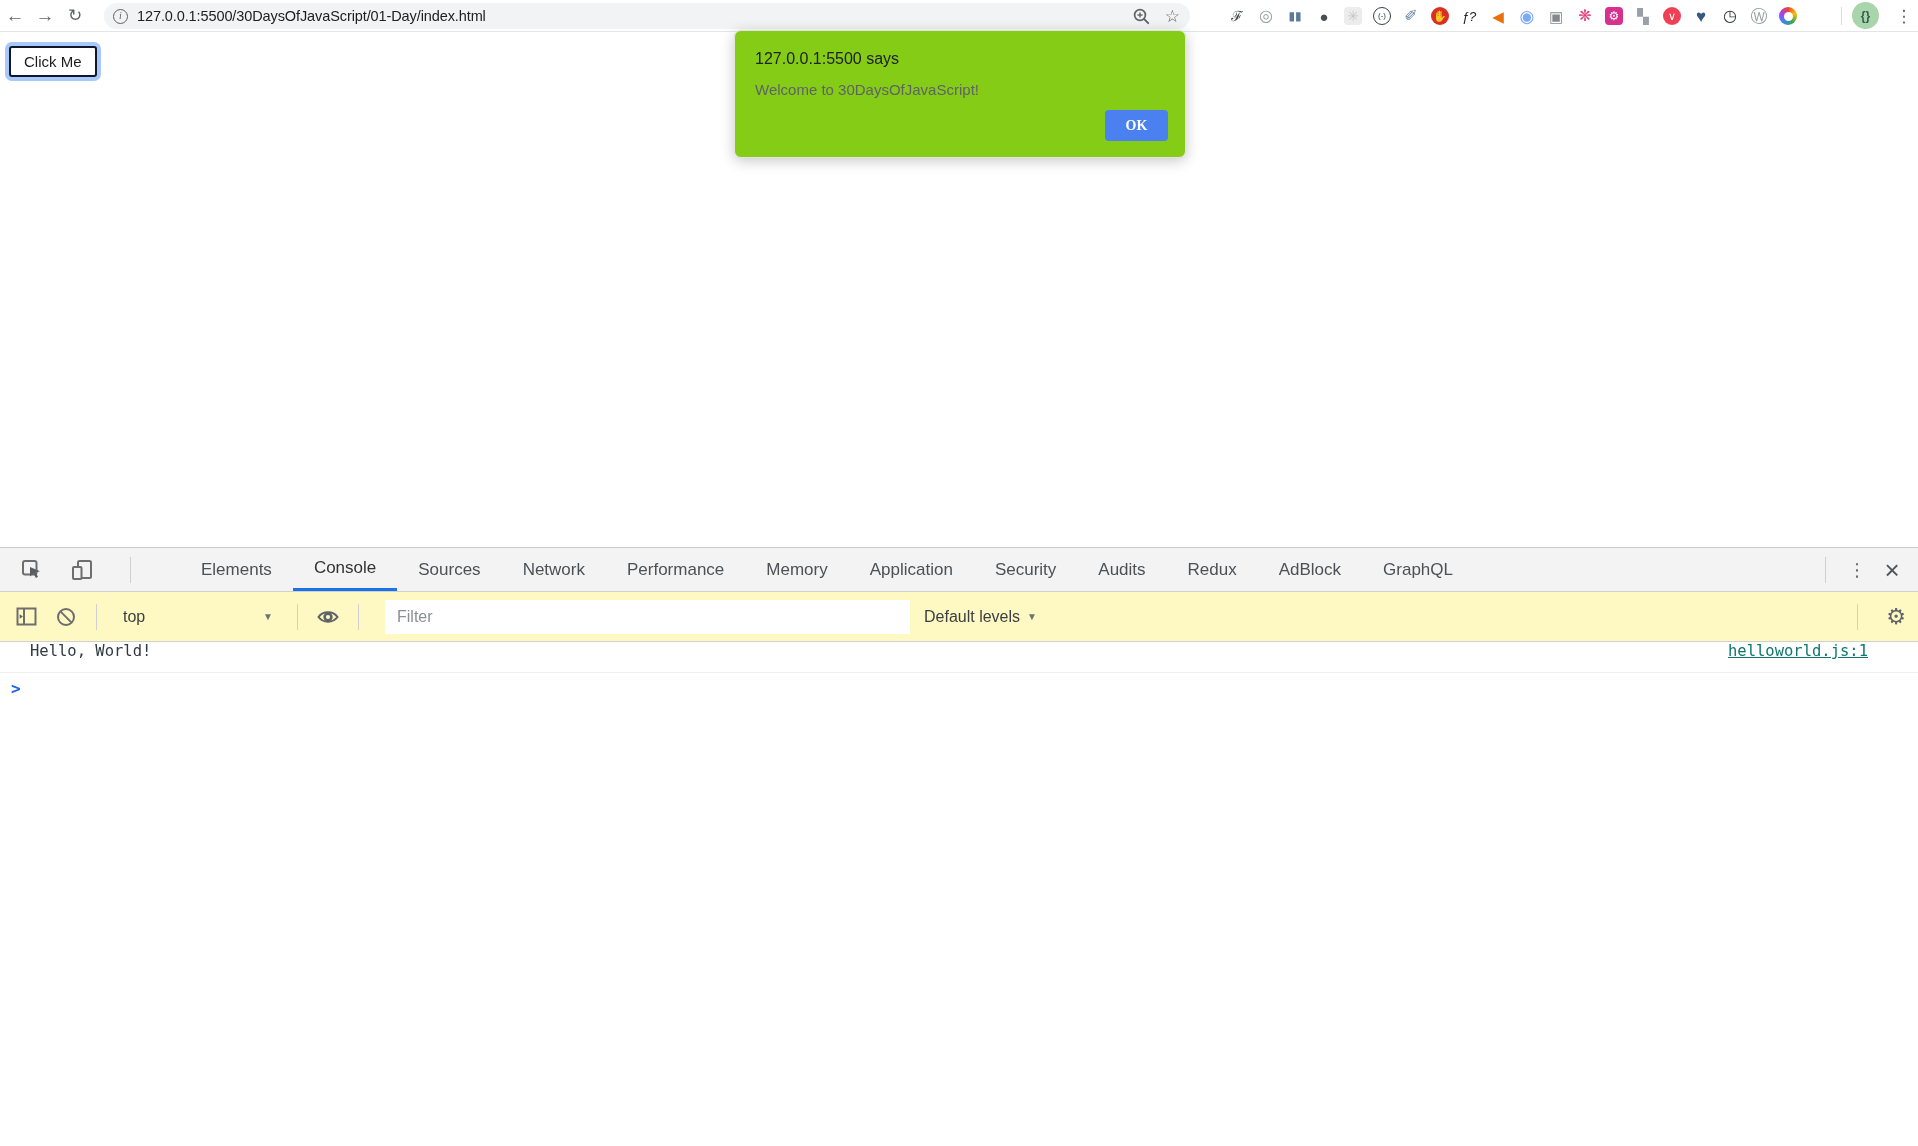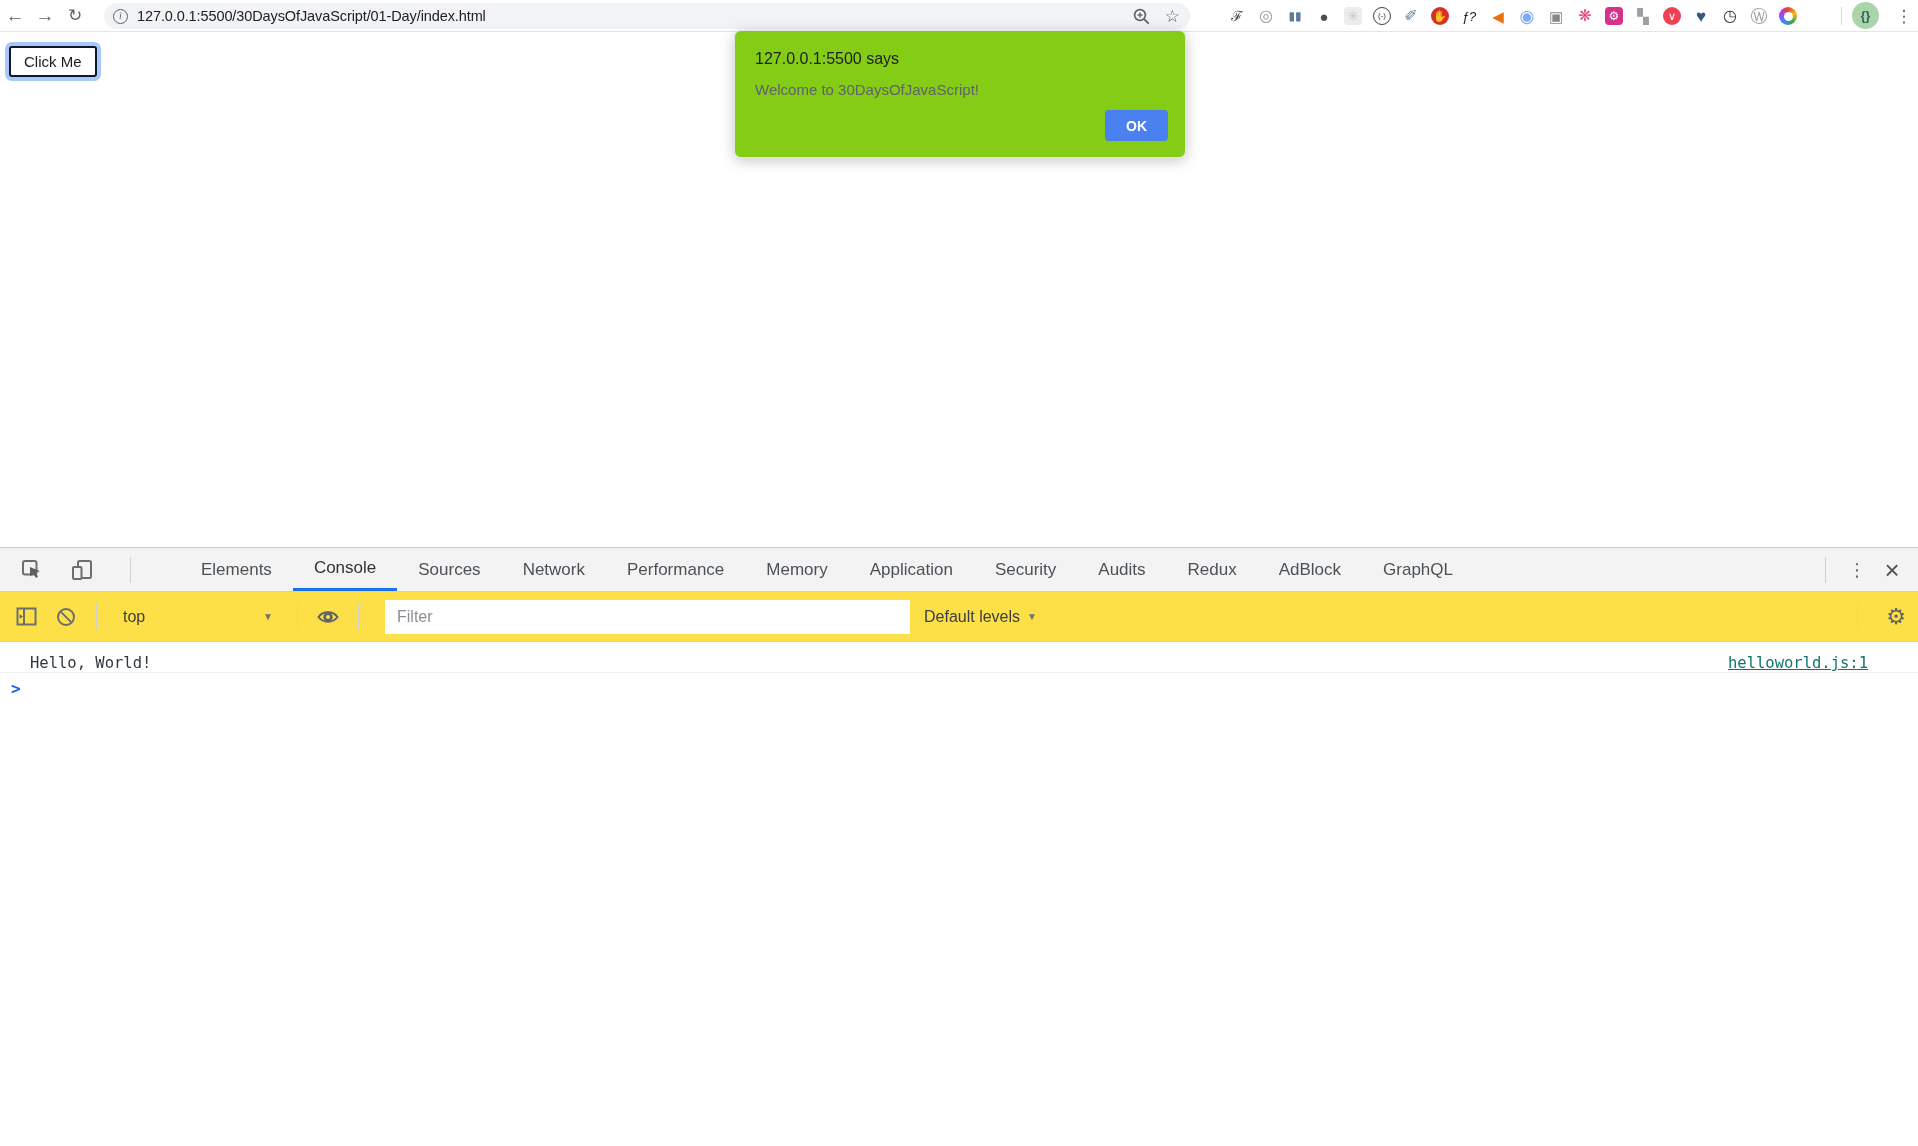--- a/index.html
+++ b/index.html
@@ -75,21 +75,21 @@
   .alert-dialog {
     position:absolute; left:734px; top:30px; width:452px; height:128px;
     background:#84cc16; border:1px solid #e3e3e3; border-radius:7px;
     box-shadow:0 3px 14px rgba(0,0,0,0.22); z-index:20;
   }
   .alert-title { margin:19px 20px 0; font-size:16px; color:#202124; }
   .alert-message { margin:13px 20px 0; font-size:15px; color:#5f6368; }
   .alert-ok {
     position:absolute; right:17px; bottom:16px; width:63px; height:31px;
     background:#4a80f0; color:#fff; font-size:14px; font-weight:bold;
-    border:none; border-radius:4px; cursor:pointer;
+    border:none; border-radius:4px; cursor:pointer;font-family:Liberation Serif, serif;
   }
 
   
   .devtools { position:absolute; top:547px; left:0; width:1918px; height:599px; background:#fff; border-top:1px solid #ccc; }
   .dt-tabbar {
     height:44px; background:#f3f3f3; border-bottom:1px solid #d0d0d0;
     display:flex; align-items:stretch;gap:35px;
   }
   .dt-left-icons { display:flex; align-items:center; padding-left:16px; gap:18px; }
   .dt-vsep { width:1px; height:26px; background:#d0d0d0; align-self:center; margin:0 14px; }
@@ -97,21 +97,21 @@
   .dt-tab {
     display:flex; align-items:center; padding:0 21px; font-size:17px; color:#4c5156;
     cursor:pointer; white-space:nowrap;
   }
   .dt-tab.active { color:#333; border-bottom:3px solid #1a73e8; padding-bottom:0; }
   .dt-tabbar-right { margin-left:auto; display:flex; align-items:center; padding-right:8px; }
   .dt-more { width:34px; text-align:center; color:#5f6368; font-size:18px; cursor:pointer; }
   .dt-close { width:36px; text-align:center; color:#50555a; font-size:26px; line-height:1; cursor:pointer; }
 
   .dt-toolbar {
-    height:50px; background:#fde047; border-bottom:1px solid #d0d0d0;
+    height:50px; background:#fef9c3; border-bottom:1px solid #d0d0d0;
     display:flex; align-items:center; padding-left:10px;
   }
   .dt-icon-btn { width:32px; height:32px; display:flex; align-items:center; justify-content:center; cursor:pointer; }
   .ctx-select {
     width:172px; display:flex; align-items:center; justify-content:space-between;
     padding:0 10px 0 12px; font-size:16px; color:#3c4043; cursor:pointer;
   }
   .caret { font-size:10px; color:#6e7control376; color:#6e7376; }
   .filter-input {
     width:525px; height:34px; background:#fff; border:none; outline:none;
@@ -122,21 +122,21 @@
   .levels-select {
     margin-left:14px; display:flex; align-items:center; gap:7px;
     font-size:16px; color:#3c4043; cursor:pointer;
   }
   .dt-toolbar-right { margin-left:auto; display:flex; align-items:center; }
   .gear-icon { font-size:22px; color:#606468; margin:0 12px 0 14px; cursor:pointer; }
 
   .console-area { font-family:"DejaVu Sans Mono", monospace; }
   .console-row {
     height:31px; border-bottom:1px solid #f0f0f0;
-    display:flex; align-items:flex-end; padding:0 50px 0 30px;
+    display:flex; align-items:flex-start; padding:0 50px 0 30px;
     font-size:15.5px; color:#303942;
   }
   .console-row .msg-text { flex:1; }
   .console-row .msg-source { color:#0f766e; text-decoration:underline; cursor:pointer; }
   .prompt-row { height:31px; display:flex; align-items:center; padding-left:11px; }
   .prompt-chevron { color:#1d63ec; font-size:16px; font-weight:bold; }
 
   svg { display:block; }
 </style>
 </head>

